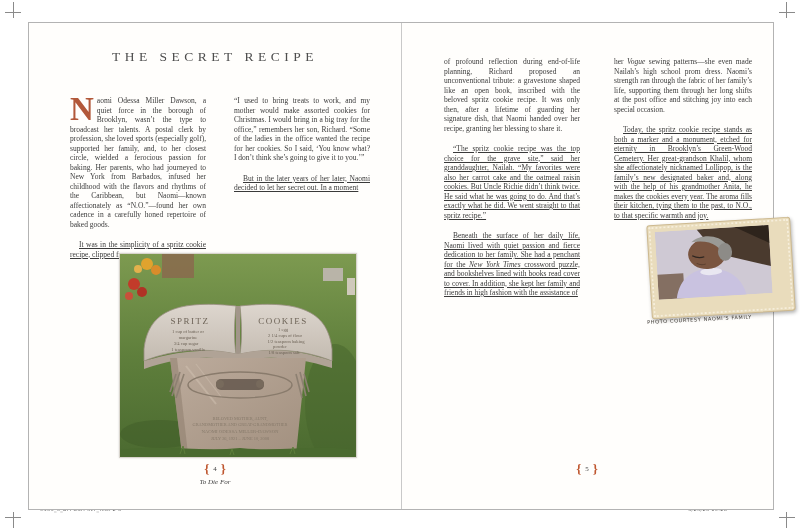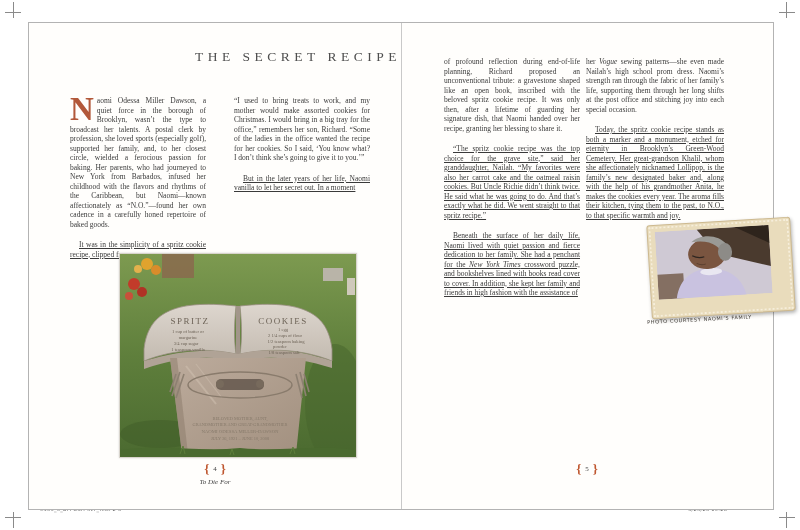--- a/index.html
+++ b/index.html
@@ -2,21 +2,21 @@
 <html><head>
 <meta charset="utf-8">
 <style>
   html,body{margin:0;padding:0;background:#ffffff;}
   .canvas{position:relative;width:800px;height:530px;background:#ffffff;overflow:hidden;
           font-family:"Liberation Serif",serif;}
   .cropmark{position:absolute;background:#8a8a8a;}
   .slug{position:absolute;font-family:"DejaVu Sans",sans-serif;font-size:5px;color:#6b6b6b;letter-spacing:.3px;white-space:nowrap;}
   .spread{position:absolute;left:28px;top:22px;width:744px;height:486px;border:1px solid #b3b3b3;background:#fffefc;}
   .gutter{position:absolute;left:372px;top:0;width:1px;height:100%;background:#c9c9c9;}
-  .title{position:absolute;left:0;top:26px;width:372px;text-align:right;
+  .title{position:absolute;left:0;top:26px;width:372px;text-align:center;
          font-size:13.5px;letter-spacing:4.5px;color:#4e4e4e;font-weight:400;}
   .col{position:absolute;width:158px;font-size:7.5px;line-height:9.5px;color:#3a3a3a;text-align:justify;}
   .col p{margin:11px;}
   .col p + p{text-indent:9px;text-decoration:underline;}
   .dropcap{float:left;font-size:33px;line-height:25px;color:#b2583a;font-weight:bold;
            margin:1px 3px 0 0;font-family:"Liberation Serif",serif;}
   .photo-grave{position:absolute;left:90px;top:230px;width:236px;height:203px;border:1px solid #d8d4cc;
                box-shadow:0 0 2px rgba(0,0,0,.15);}
   .footer{position:absolute;width:372px;text-align:center;}
   .footer .orn{font-size:13px;color:#bf5730;font-weight:bold;vertical-align:middle;}
@@ -53,21 +53,21 @@
 
     <div class="title">THE SECRET RECIPE</div>
 
     <div class="col" style="left:30px;top:62px;">
       <p><span class="dropcap">N</span><span>aomi Odessa Miller Dawson, a quiet force in the borough of Brooklyn, wasn’t the type to broadcast her talents. A postal clerk by profession, she loved sports (especially golf), supported her family, and, to her closest circle, wielded a ferocious passion for baking. Her parents, who had journeyed to New York from Barbados, infused her childhood with the flavors and rhythms of the Caribbean, but Naomi—known affectionately as “N.O.”—found her own cadence in a carefully honed repertoire of baked goods.</span></p>
       <p>It was in the simplicity of a spritz cookie recipe, clipped from a newspaper</p>
     </div>
 
     <div class="col" style="left:194px;top:62px;">
       <p>“I used to bring treats to work, and my mother would make assorted cookies for Christmas. I would bring in a big tray for the office,” remembers her son, Richard. “Some of the ladies in the office wanted the recipe for her cookies. So I said, ‘You know what? I don’t think she’s going to give it to you.’”</p>
-      <p>But in the later years of her life, Naomi vanilla to let her secret out. In a moment</p>
+      <p>But in the later years of her later, Naomi decided to let her secret out. In a moment</p>
     </div>
 
     <div class="photo-grave">
       <svg width="236" height="203" viewBox="0 0 236 203">
         <defs>
           <linearGradient id="grass" x1="0" y1="0" x2="0" y2="1">
             <stop offset="0" stop-color="#7d9a50"></stop>
             <stop offset="0.5" stop-color="#5f7f3c"></stop>
             <stop offset="1" stop-color="#4b6a30"></stop>
           </linearGradient>
@@ -140,21 +140,21 @@
       <div><span class="orn">{</span><span class="num">4</span><span class="orn">}</span></div>
       <div class="section">To Die For</div>
     </div>
 
     <div class="col" style="left:404px;top:23px;">
       <p>of profound reflection during end-of-life planning, Richard proposed an unconventional tribute: a gravestone shaped like an open book, inscribed with the beloved spritz cookie recipe. It was only then, after a lifetime of guarding her signature dish, that Naomi handed over her recipe, granting her blessing to share it.</p>
       <p>“The spritz cookie recipe was the top choice for the grave site,” said her granddaughter, Nailah. “My favorites were also her carrot cake and the oatmeal raisin cookies. But Uncle Richie didn’t think twice. He said what he was going to do. And that’s exactly what he did. We went straight to that spritz recipe.”</p>
       <p><span>Beneath the surface of her daily life, Naomi lived with quiet passion and fierce dedication to her family. She had a penchant for the </span><i>New York Times</i><span> crossword puzzle, and bookshelves lined with books read cover to cover. In addition, she kept her family and friends in high fashion with the assistance of</span></p>
     </div>
 
-    <div class="col" style="left:546px;top:23px;width:160px;">
+    <div class="col" style="left:574px;top:23px;width:160px;">
       <p><span>her </span><i>Vogue</i><span> sewing patterns—she even made Nailah’s high school prom dress. Naomi’s strength ran through the fabric of her family’s life, supporting them through her long shifts at the post office and stitching joy into each special occasion.</span></p>
       <p>Today, the spritz cookie recipe stands as both a marker and a monument, etched for eternity in Brooklyn’s Green-Wood Cemetery. Her great-grandson Khalil, whom she affectionately nicknamed Lollipop, is the family’s new designated baker and, along with the help of his grandmother Anita, he makes the cookies every year. The aroma fills their kitchen, tying them to the past, to N.O., to that specific warmth and joy.</p>
     </div>
 
     <div class="photo-snap">
       <svg width="114" height="68" viewBox="0 0 114 76" preserveAspectRatio="none">
         <rect x="0" y="0" width="114" height="76" fill="#cfc9d4"></rect>
         <path d="M42,0 L114,0 L114,46 L60,28 Z" fill="#4a3a2e"></path>
         <path d="M80,0 L114,0 L114,20 Z" fill="#2e241c"></path>
         <rect x="0" y="48" width="26" height="28" fill="#6b503c" opacity="0.75"></rect>

